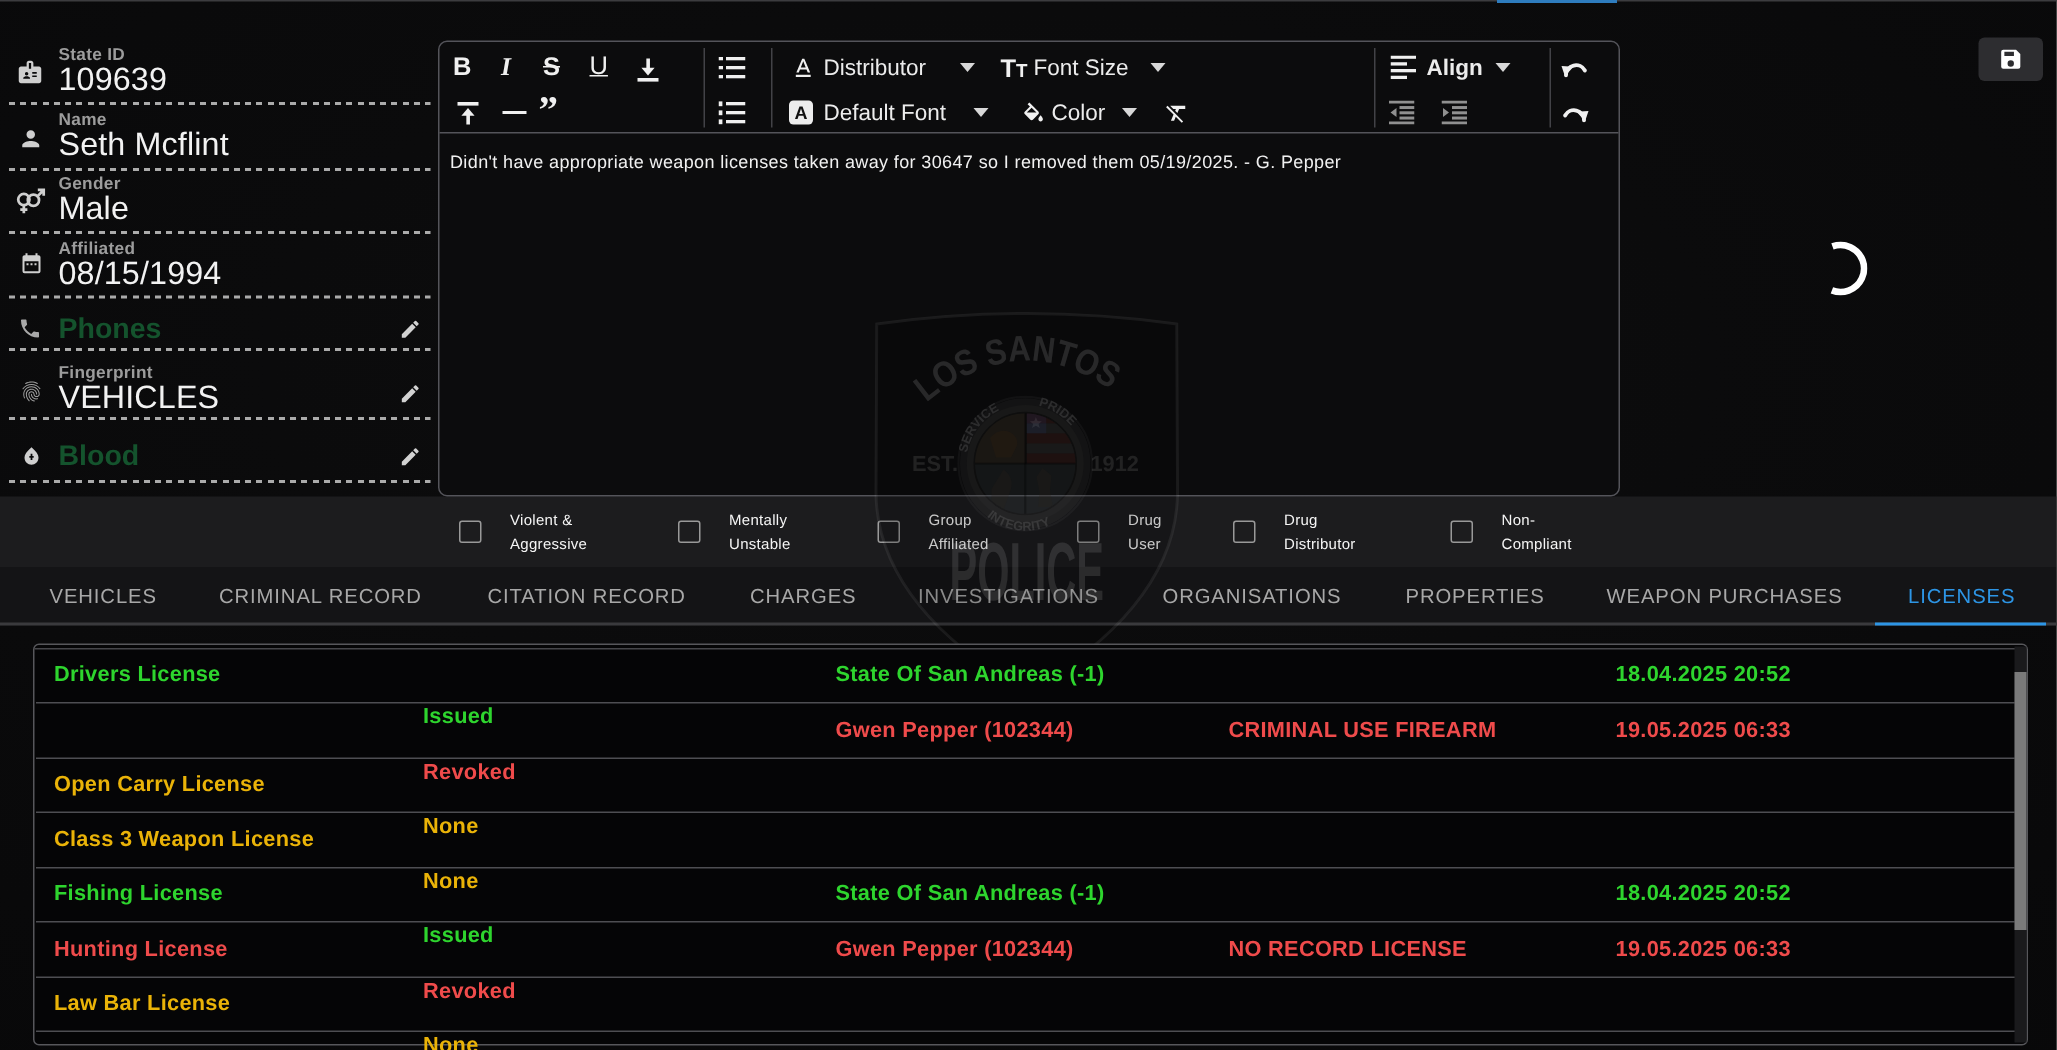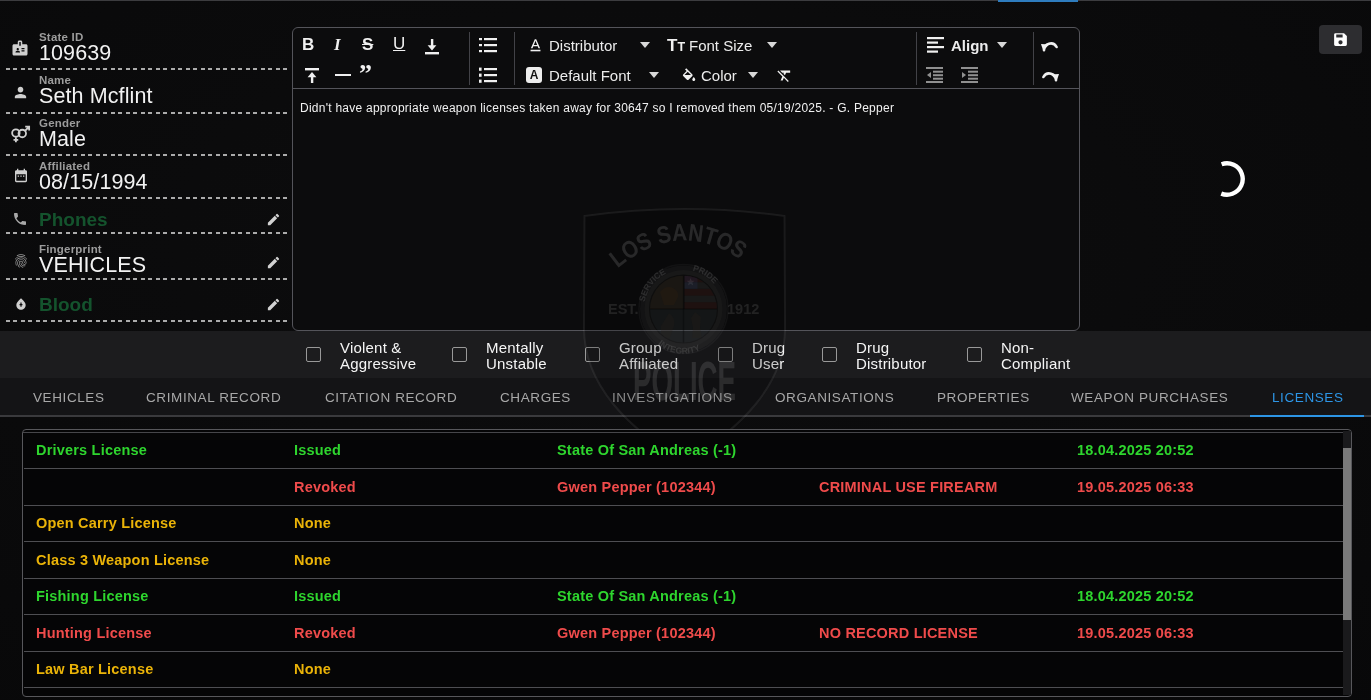--- a/index.html
+++ b/index.html
@@ -20,34 +20,34 @@
   .tsep { position:absolute; top:4px; height:53px; width:1px; background:#424247; }
   .tbtn { position:absolute; color:#f0f0f0; font-size:16px; }
   .tlabel { position:absolute; color:#ececec; font-size:15px; font-weight:500; }
   .caret { position:absolute; width:0; height:0; border-left:5px solid transparent;
     border-right:5px solid transparent; border-top:6px solid #d8d8d8; }
   #edcontent { position:absolute; left:0; top:62px; width:100%; height:241px;
     font-size:12px; color:#f1f1f1; padding:11px 10px 0 7px; letter-spacing:.25px; }
   
   #cbband { position:absolute; left:0; top:331px; width:1371px; height:46.5px; background:#1c1c1e; }
   .cbx { position:absolute; width:15px; height:15px; border:1.5px solid #999; border-radius:2px; top:16px; }
-  .cbl { position:absolute; top:9px; font-size:15px; color:#f5f5f5; line-height:16px; letter-spacing:.2px; }
+  .cbl { position:absolute; top:9px; font-size:10px; color:#f5f5f5; line-height:16px; letter-spacing:.2px; }
   #tabband { position:absolute; left:0; top:377.5px; width:1371px; height:39.5px; background:#141416; }
   #tabband .bborder { position:absolute; left:0; bottom:0; width:100%; height:2px; background:#3a3a3d; }
   .tab { position:absolute; top:12px; font-size:13.5px; color:#a8a8a8; letter-spacing:.6px; }
   .tab.active { color:#2d95e5; }
   #tabul { position:absolute; left:1250px; top:414.5px; width:114px; height:2.5px; background:#2d95e5; z-index:2; }
   
   #tbl { position:absolute; left:22px; top:429px; width:1330px; height:268px;
     background:#050506; border:1px solid #57575b; border-radius:4px; z-index:3; }
   #tbl .innerline { position:absolute; left:0; top:2px; width:100%; height:1px; background:#46464a; }
   .row { position:absolute; left:1px; width:1321px; height:37px; border-bottom:1px solid #4e4e52; }
   .cell { position:absolute; top:0; height:100%; display:flex; align-items:center;
     font-size:14.5px; font-weight:bold; letter-spacing:.2px; padding-left:12px; }
-  .c1 { left:0; width:258px; } .c2 { left:258px; width:263px; } .c3 { left:521px; width:262px; }
+  .c1 { left:0; width:258px; } .c2 { left:246px; width:263px;margin-top:28px; } .c3 { left:521px; width:262px; }
   .c4 { left:783px; width:258px; } .c5 { left:1041px; width:280px; }
   .green { color:#2ed52e; } .red { color:#ef4b4b; } .white { color:#eab308; }
   #sbtrack { position:absolute; right:0; top:1px; width:8px; height:264px; background:#1a1a1c; }
   #sbthumb { position:absolute; right:0; top:18px; width:8px; height:172px; background:#7a7a7a; }
 </style>
 </head>
 <body>
 
   <div class="abs" style="left:0;top:0;width:1371px;height:1px;background:#3c3c3f"></div>
   <div class="abs" style="left:998px;top:0;width:80px;height:2px;background:#2e7cbe"></div>

